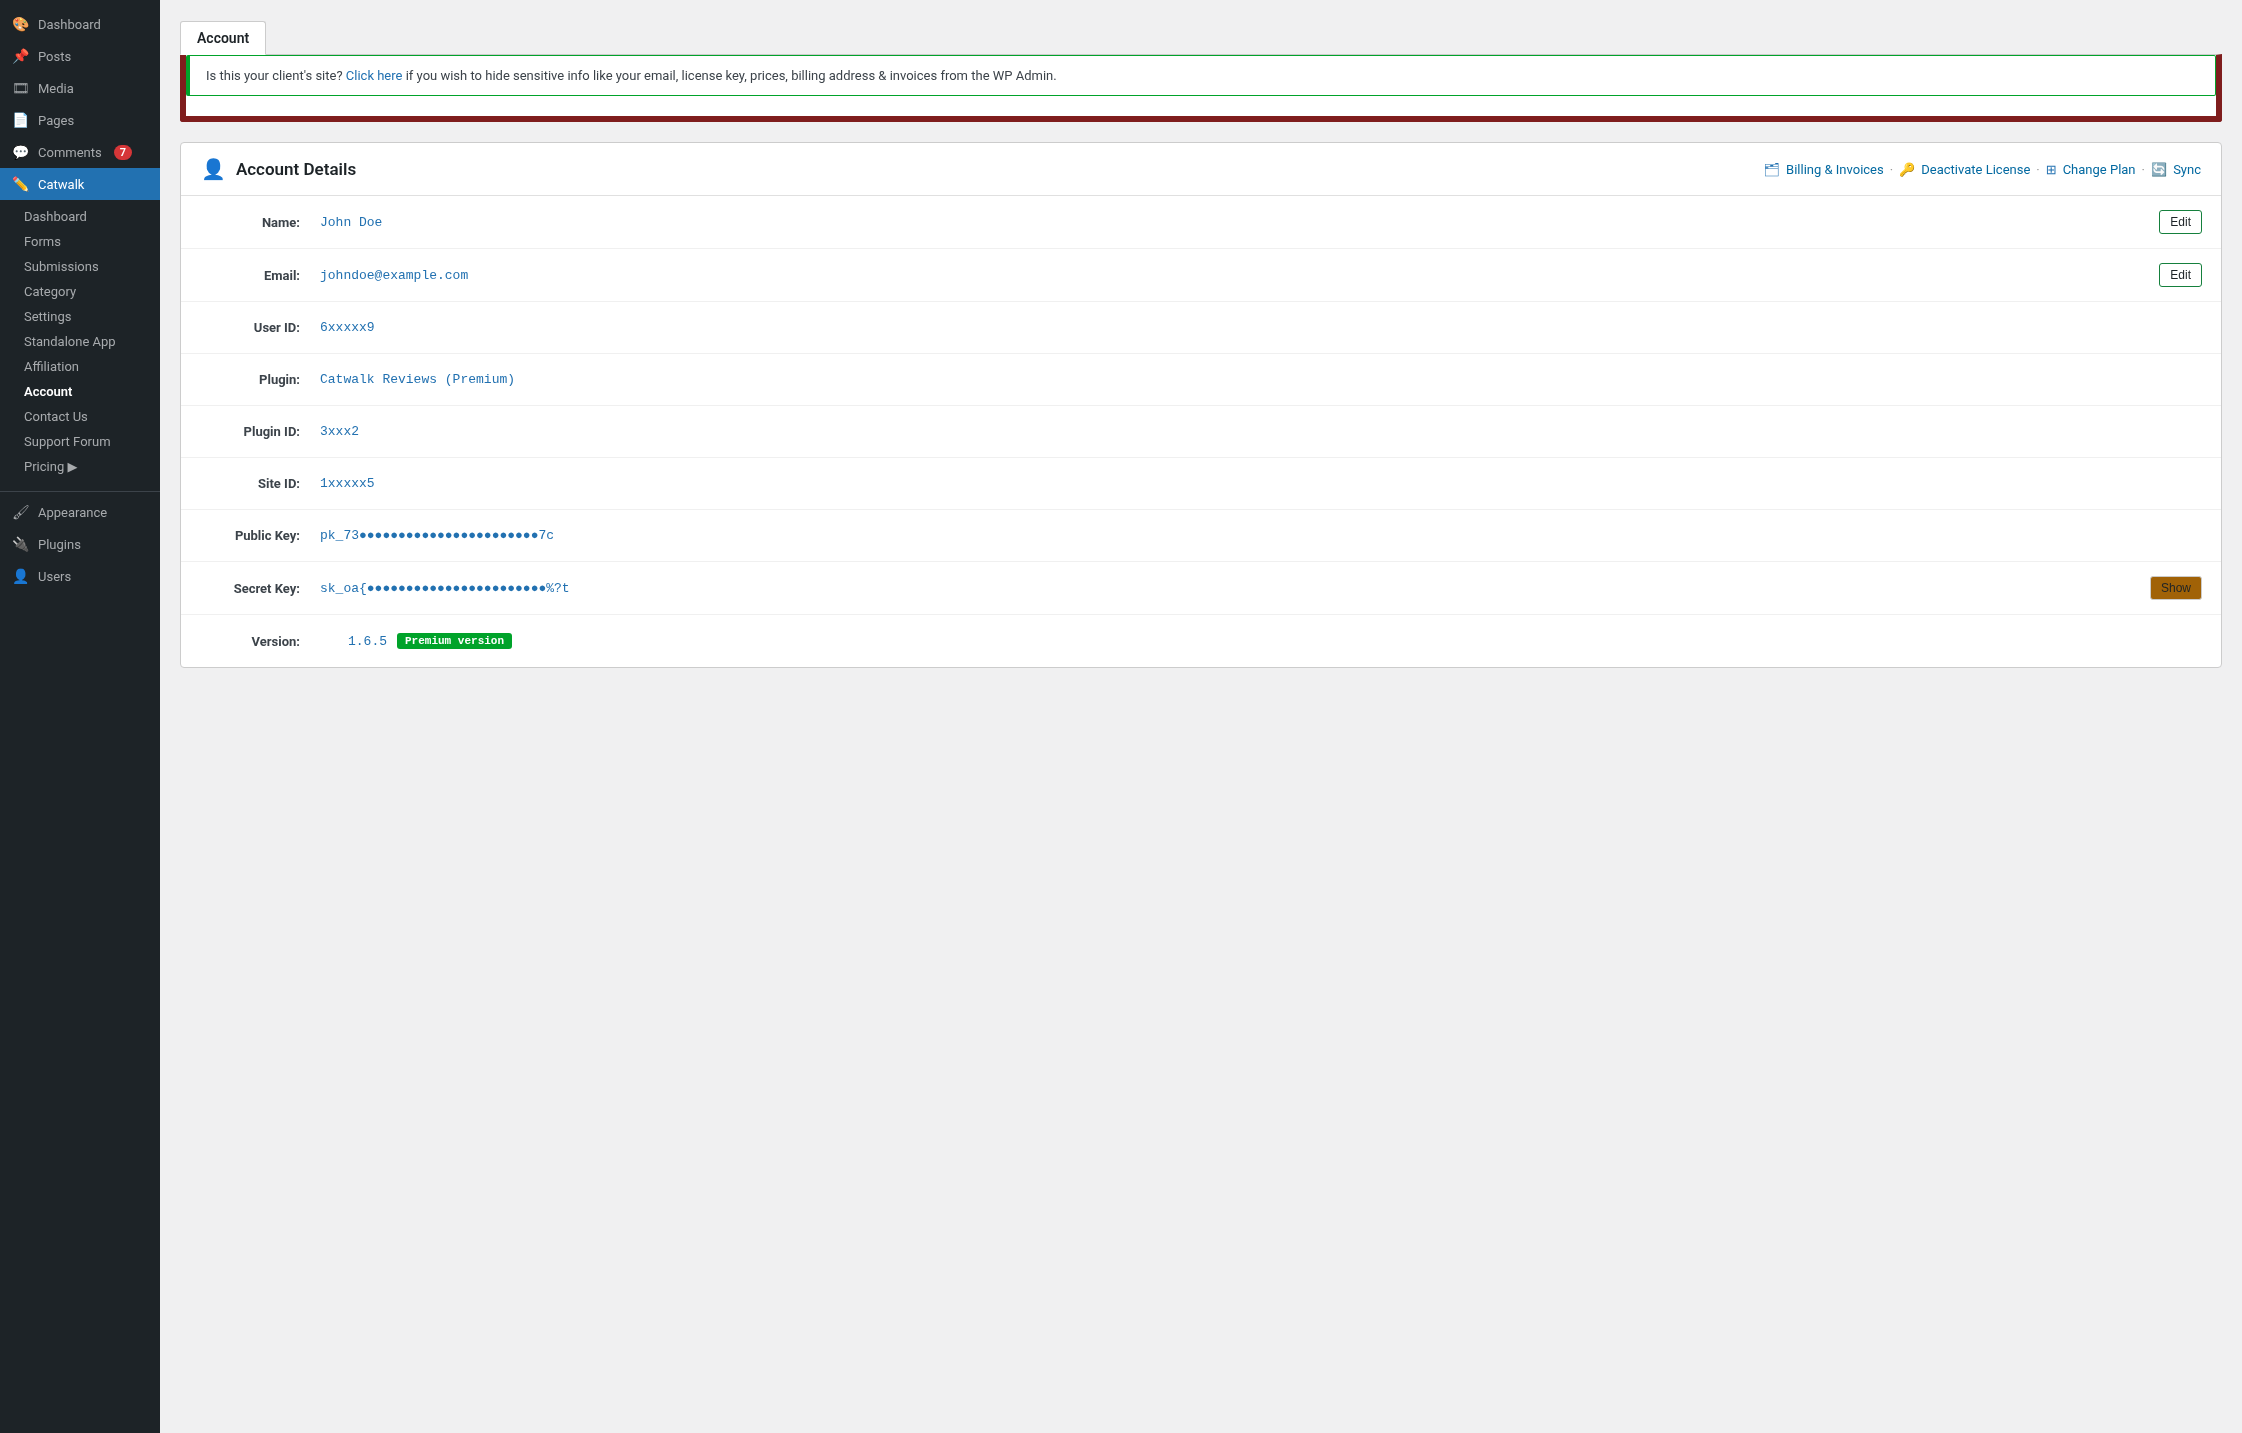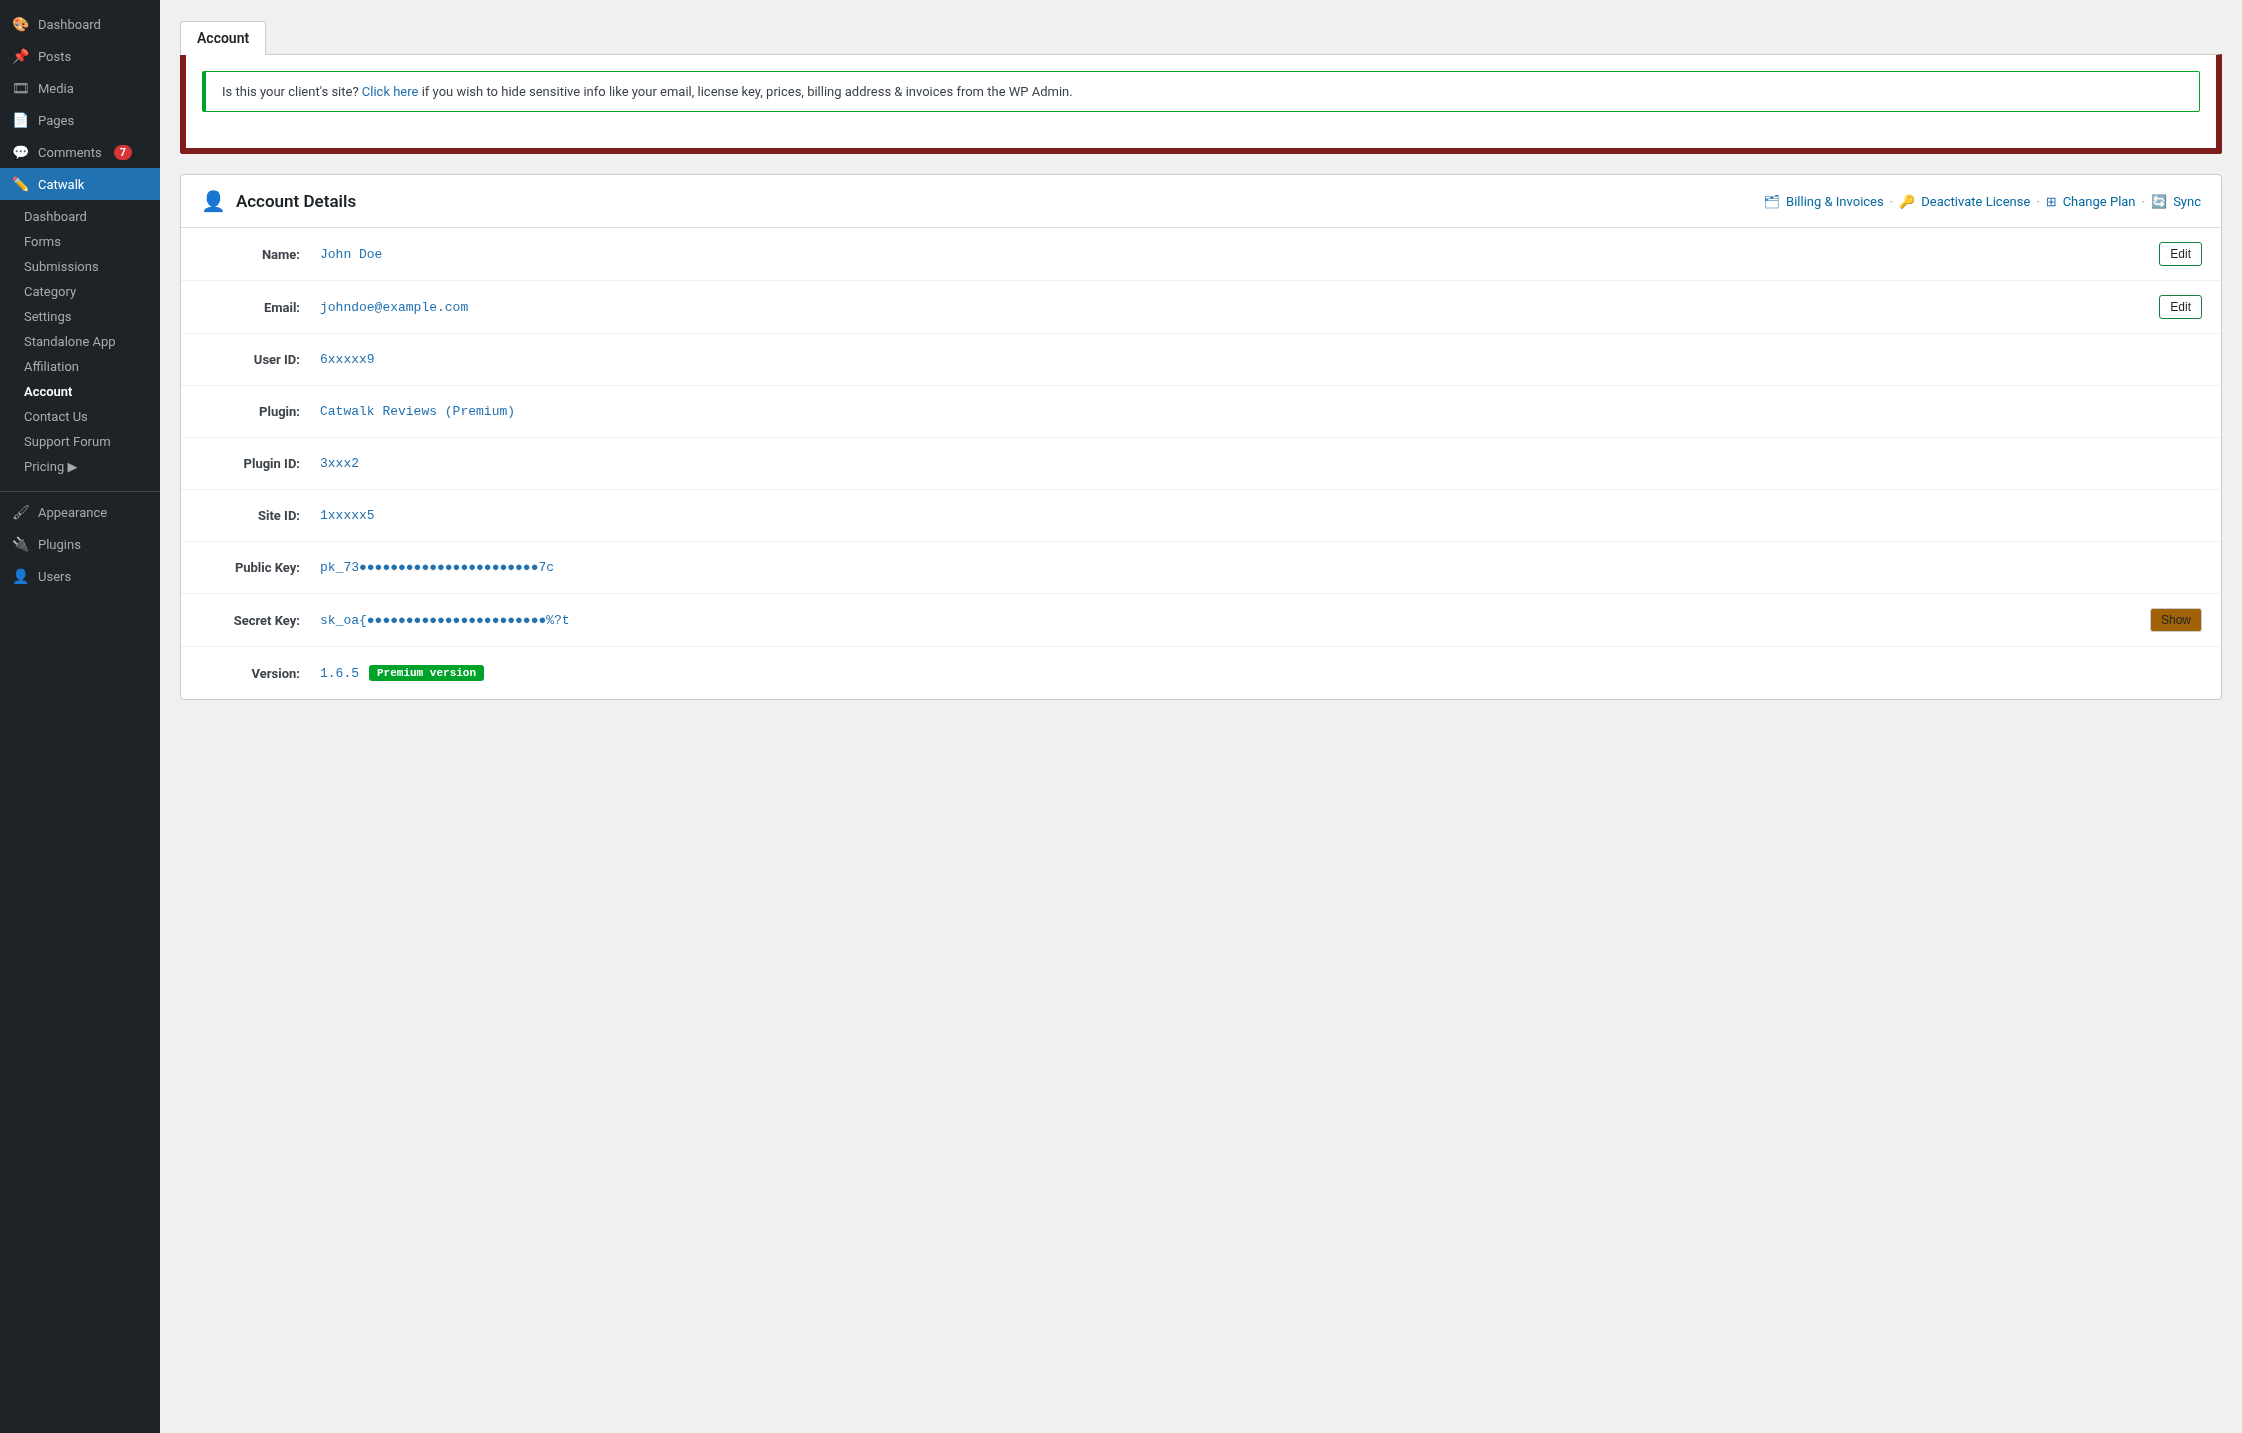--- a/index.html
+++ b/index.html
@@ -166,21 +166,21 @@
 
     
     .detail-row {
       display: flex;
       align-items: center;
       padding: 14px 19px;
       border-bottom: 1px solid #f0f0f0;
       min-height: 52px;
     }
 
-    .detail-row:last-child { border-bottom: none; }
+    .detail-row:last-child { border-bottom: none; gap: 28px; }
 
     .detail-label {
       width: 120px;
       font-weight: 700;
       color: #3c434a;
       font-size: 13px;
       text-align: right;
       padding-right: 20px;
       flex-shrink: 0;
     }
@@ -301,21 +301,21 @@
 
   </div>
 </div>
 
 <div class="main-content">
 
   <div class="tab-bar">
     <div class="tab">Account</div>
   </div>
 
-  <div style="border:6px solid #7f1d1d; border-top: 1px solid #ccc; background:#fff; padding:16px; border-radius:0 0 3px 3px; margin-bottom:20px;">
+  <div style="border:6px solid #7f1d1d; border-top: 1px solid #ccc; background:#fff; border-radius:0 0 3px 3px; margin-bottom:20px;">
 
     <div class="notice-box">
       <span>Is this your client's site?</span>
       <a>Click here</a>
       <span> if you wish to hide sensitive info like your email, license key, prices, billing address &amp; invoices from the WP Admin.</span>
     </div>
 
   </div>
 
   <div class="card">

